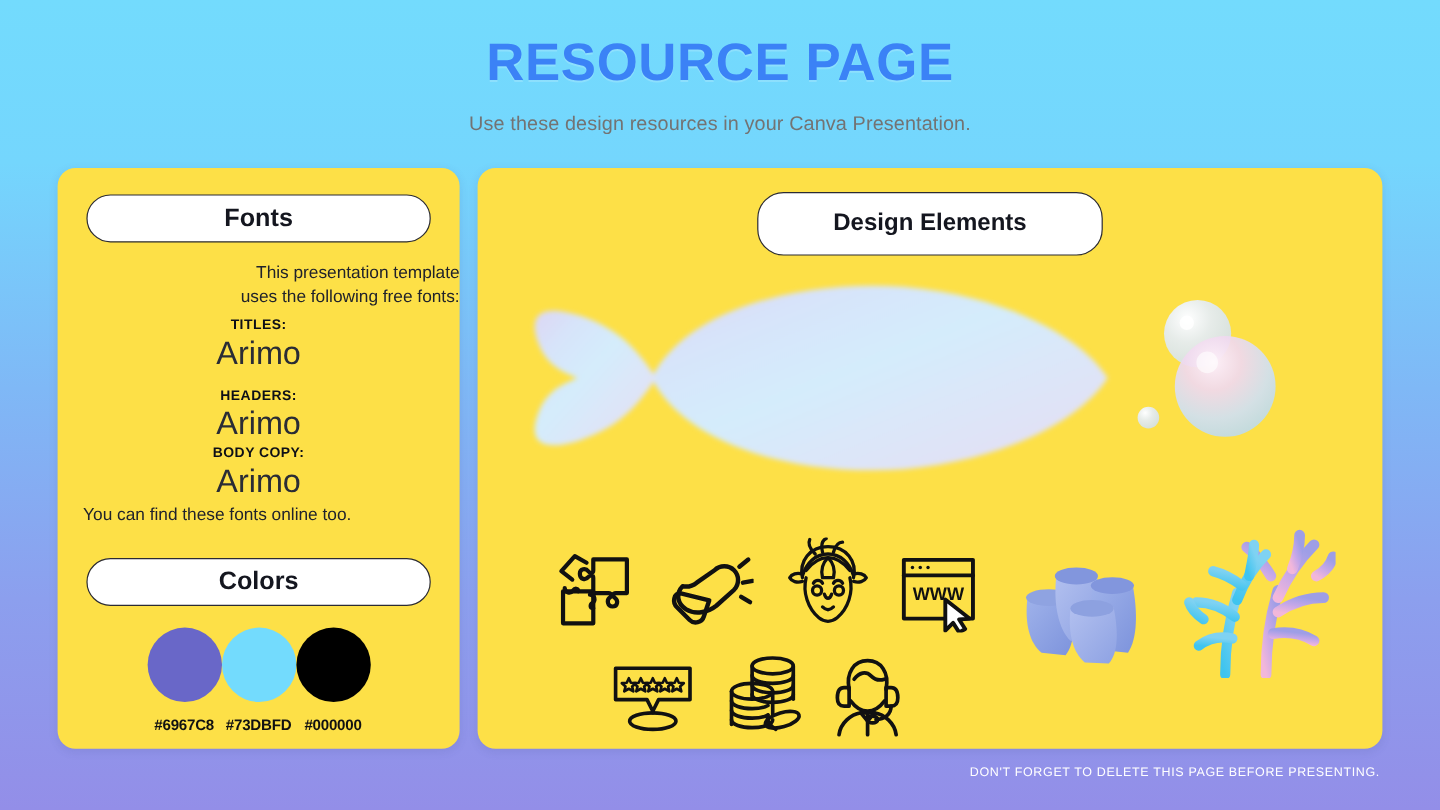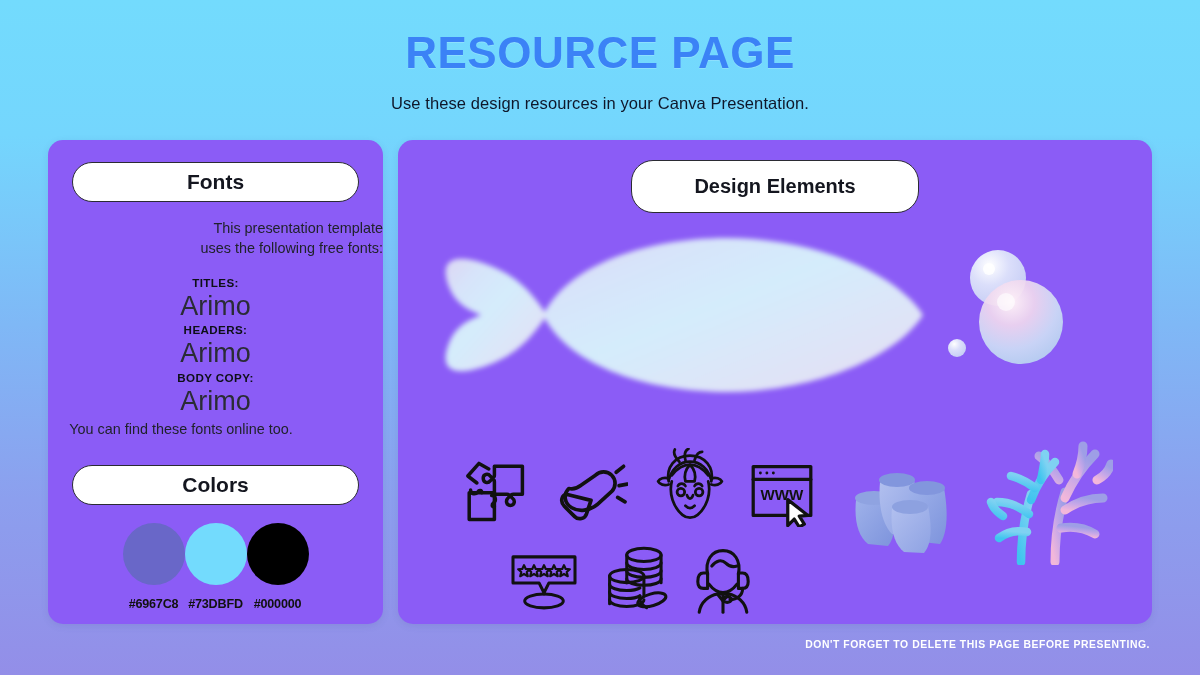--- a/index.html
+++ b/index.html
@@ -11,26 +11,26 @@
   }
 
   
   .page-title{
     position:absolute; top:28px; left:0; width:1200px; text-align:center;
     font-size:44px; font-weight:bold; letter-spacing:.5px; color:#3b82f6;
     text-shadow:0 1px 0 rgba(255,255,255,.18);
   }
   .page-subtitle{
     position:absolute; top:94px; left:0; width:1200px; text-align:center;
-    font-size:16.5px; color:#0f172a; letter-spacing:.1px;
+    font-size:16.5px; color:#737373; letter-spacing:.1px;
   }
 
   
   .card{
-    position:absolute; background:#8b5cf6; border-radius:15px;
+    position:absolute; background:#fde047; border-radius:15px;
     box-shadow:0 2px 7px rgba(60,80,140,.13);
   }
   #card-fonts { left:48px;  top:140px; width:335px; height:484px; }
   #card-elems { left:398px; top:140px; width:754px; height:484px; }
 
   
   .pill{
     border:1.6px solid #2b2b33; border-radius:22px; background:#fff;
     display:flex; align-items:center; justify-content:center;
     font-weight:bold; color:#14161f;
@@ -40,21 +40,21 @@
   #pill-elems  { position:absolute; left:233px; top:20px;  width:288px; height:53px; font-size:20px; }
 
   
   .intro{
     position:absolute; left:0; top:78px; width:335px; text-align:right;
     font-size:14.4px; line-height:20px; color:#20222b;
   }
   .font-block{ position:absolute; width:335px; text-align:center; }
   .font-block .lbl{ font-size:11.6px; font-weight:bold; letter-spacing:.4px; color:#0d0f17; }
   .font-block .val{ font-size:27px; color:#2a2c35; margin-top:6px; line-height:22px; }
-  #fb-titles { top:136px; }
+  #fb-titles { top:124px; }
   #fb-headers{ top:183px; }
   #fb-body   { top:231px; }
   .outro{
     position:absolute; left:0; top:281px; width:266px; text-align:center;
     font-size:14.4px; color:#20222b;
   }
 
   
   .swatches{ position:absolute; left:24px; top:383px; width:287px; display:flex; justify-content:center; }
   .sw-item{ width:62px; text-align:center; }
@@ -74,21 +74,21 @@
   #ic-mega     { left:156px; top:313px; width:74px; height:74px; }
   #ic-woman    { left:254px; top:308px; width:76px; height:76px; }
   #ic-browser  { left:348px; top:315px; width:72px; height:72px; }
   #ic-review   { left:108px; top:410px; width:76px; height:62px; }
   #ic-coins    { left:205px; top:404px; width:66px; height:72px; }
   #ic-headset  { left:290px; top:405px; width:70px; height:70px; }
 
   
   .footer{
     position:absolute; right:50px; top:639px;
-    font-size:10.4px; font-weight:bold; letter-spacing:.55px; color:#ffffff;
+    font-size:10.4px; font-weight:normal; letter-spacing:.55px; color:#ffffff;
   }
 </style>
 </head>
 <body>
 
 <div class="page-title">RESOURCE PAGE</div>
 <div class="page-subtitle">Use these design resources in your Canva Presentation.</div>
 
 <div class="card" id="card-fonts">
 

